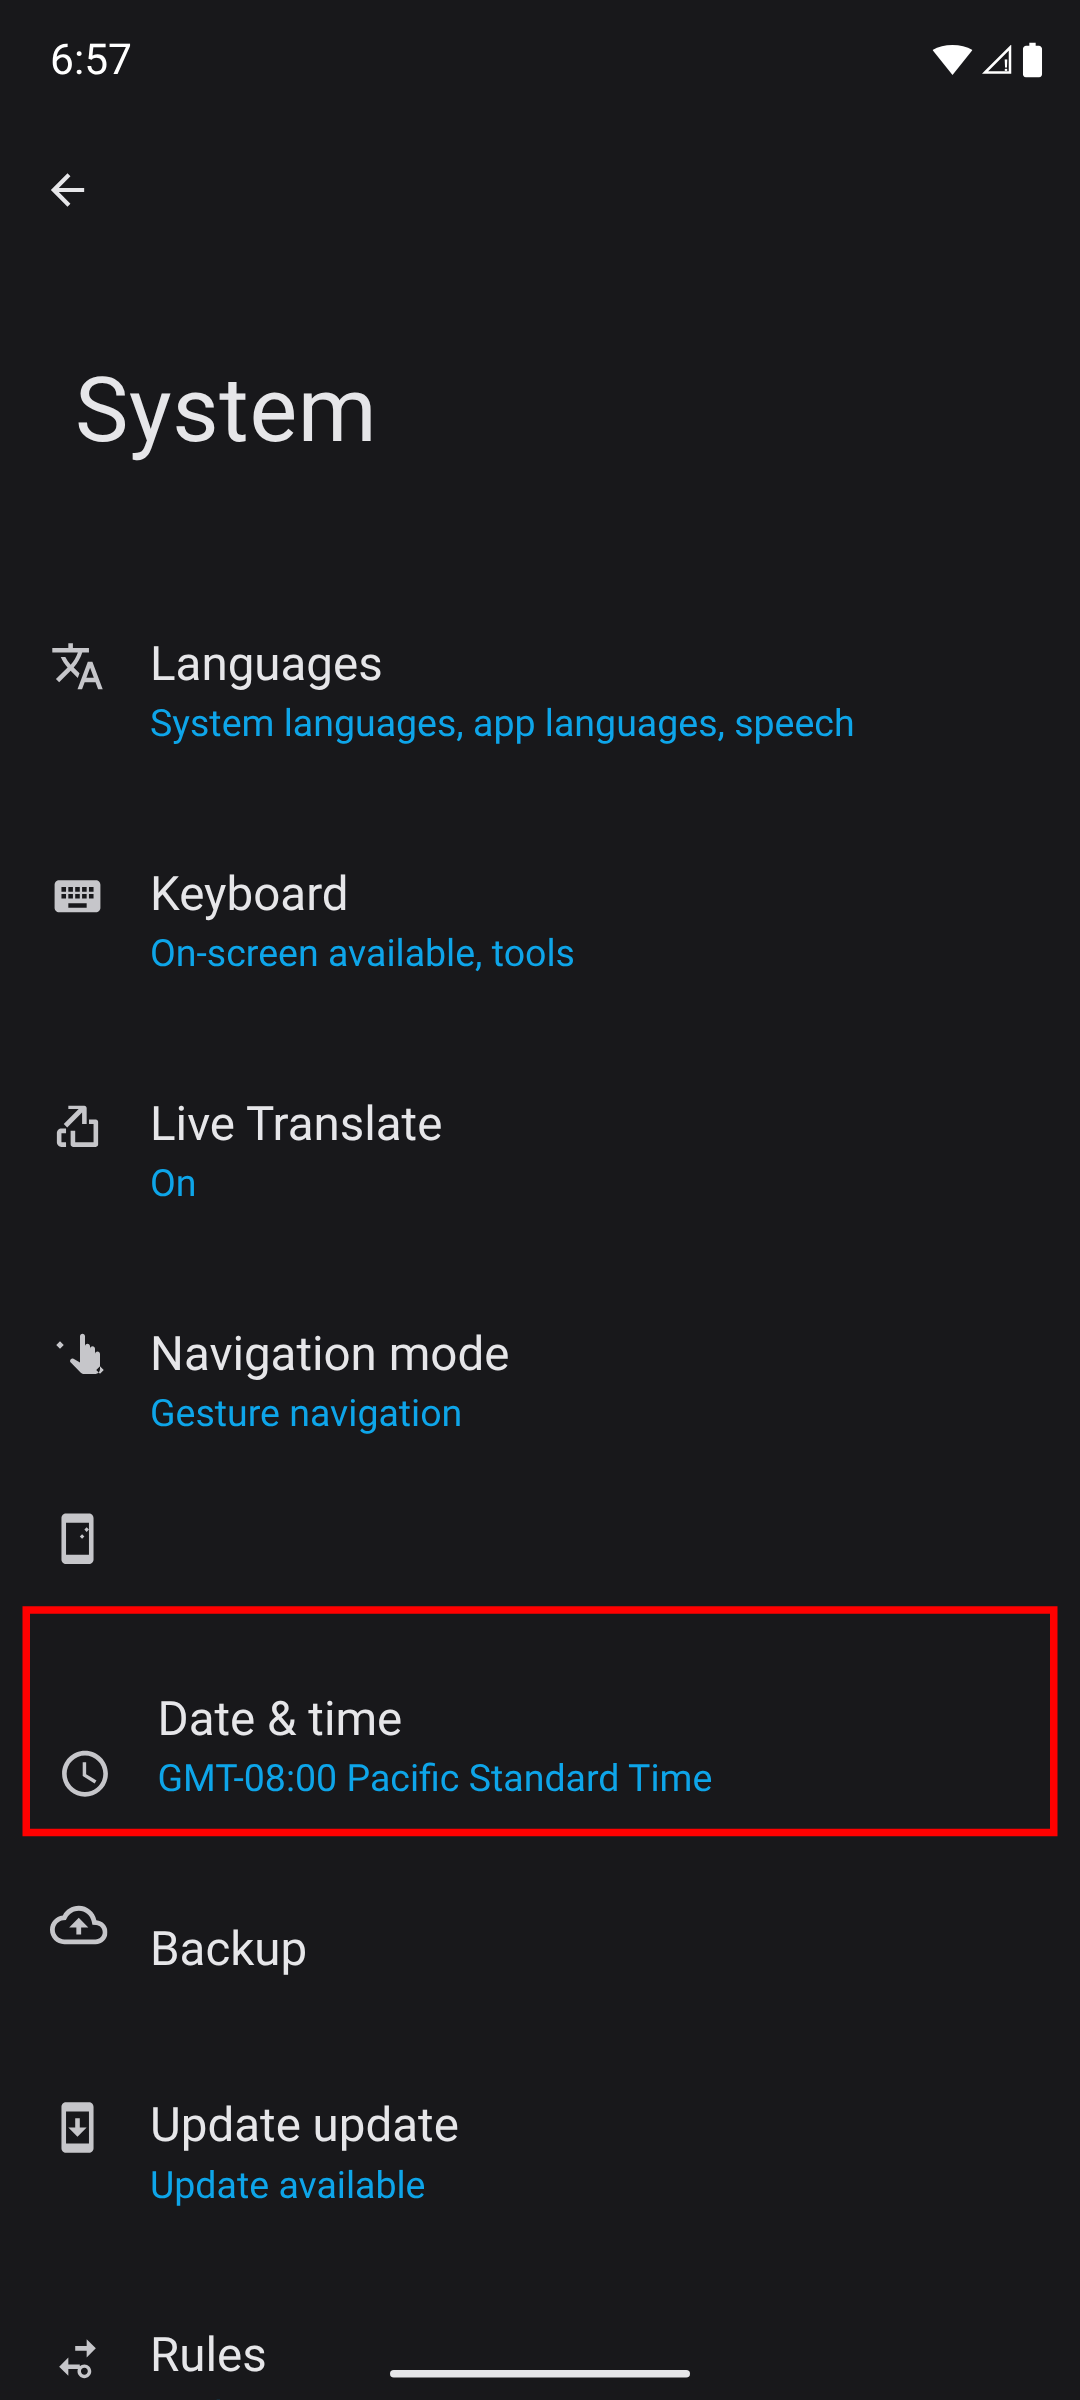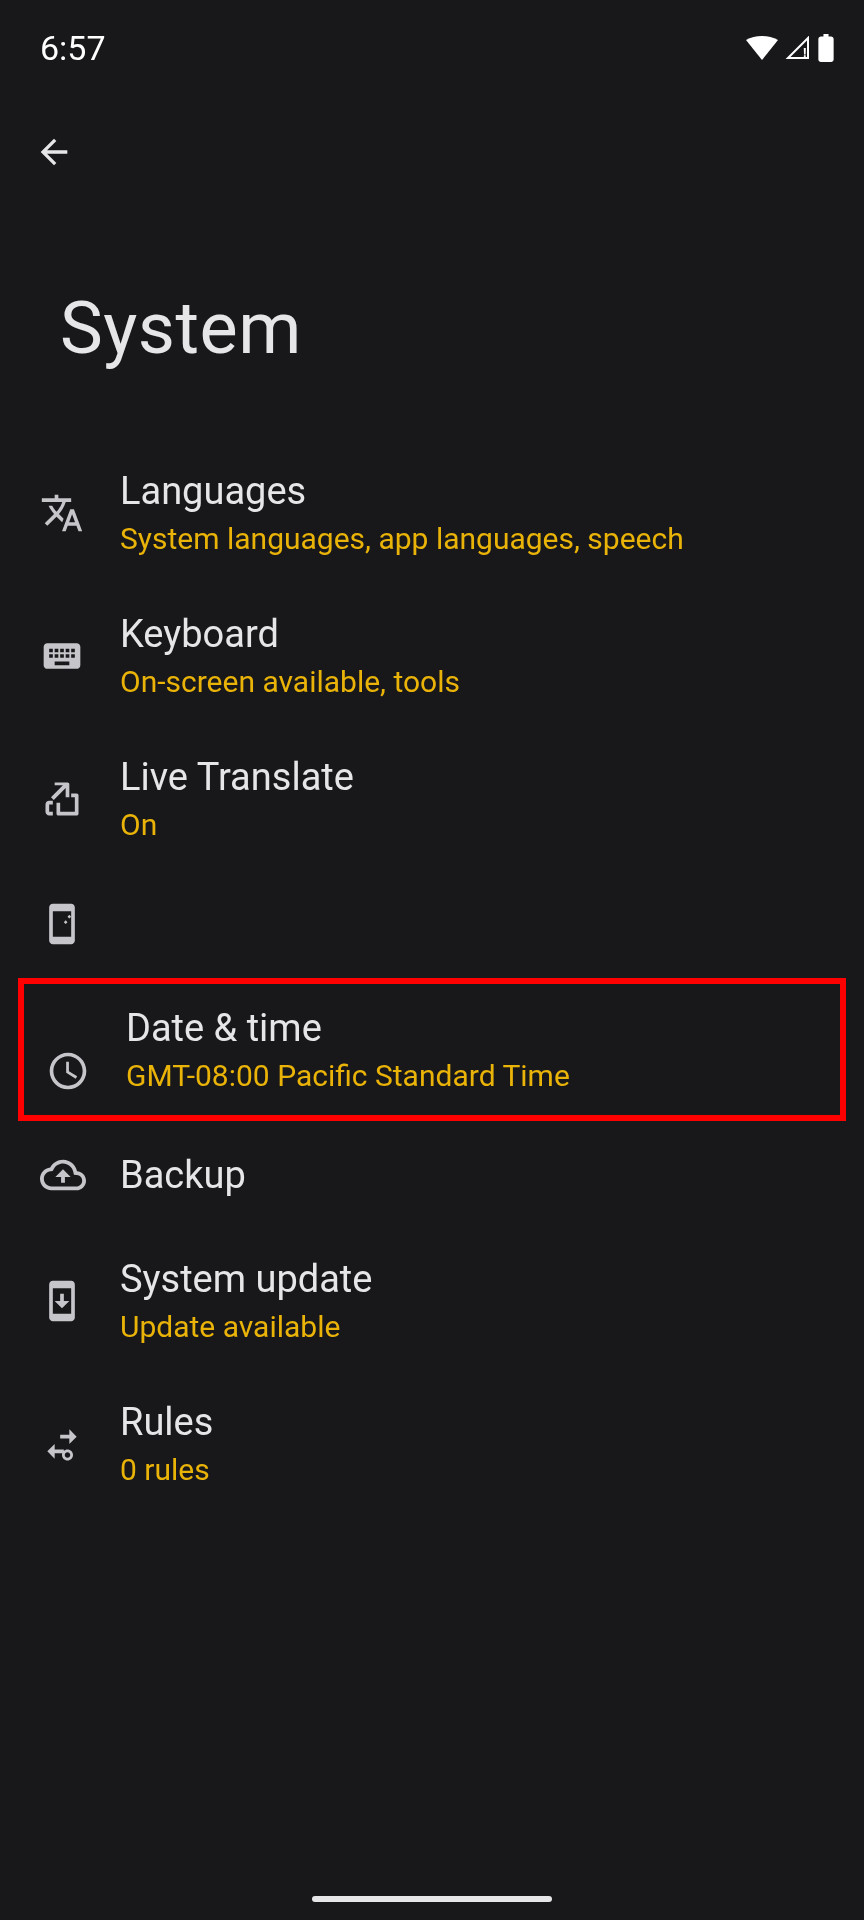--- a/index.html
+++ b/index.html
@@ -81,30 +81,31 @@
       flex-shrink: 0;
     }
     .item-icon svg {
       fill: #c6c6ca;
     }
     .item-text {
       display: flex;
       flex-direction: column;
       gap: 8px;
       flex: 1;
+      margin-top: 41px;
     }
     .item-title {
       font-size: 38px;
       font-weight: 400;
       color: #e6e6e9;
     }
     .item-subtitle {
       font-size: 30px;
       font-weight: 400;
-      color: #eab308;
+      color: #0ea5e9;
     }
     .highlight-box {
       border: 6px solid #ff0000;
       margin: 0 18px 0 18px;
     }
     .highlight-box .list-item {
       padding: 22px 12px 22px 22px;
       align-items: flex-end;
     }
     .nav-indicator {
@@ -178,20 +179,31 @@
       <svg width="44" height="44" viewBox="0 0 24 24">
           <path d="M4 3h11c.55 0 1 .45 1 1v7h-2V6l-6.5 6.5L6 11l6.5-6.5H8V3H4zm5 11v6c0 .55.45 1 1 1h10c.55 0 1-.45 1-1V10c0-.55-.45-1-1-1h-3v2h2v8H11v-5H9z M5 13c-1.1 0-2 .9-2 2v4c0 1.1.9 2 2 2h2v-2H5v-4h2v-2H5z"></path>
         </svg>
     </div>
     <div class="item-text">
       <div class="item-title">Live Translate</div>
       <div class="item-subtitle">On</div>
     </div>
   </div>
 
+  <div class="list-item">
+    <div class="item-icon">
+      <svg width="48" height="48" viewBox="0 0 24 24">
+          <path d="M4 6l1.5 1.5L4 9l-1.5-1.5L4 6zm16 10l1.5 1.5L20 19l-1.5-1.5L20 16zM13 3c-.55 0-1 .45-1 1v10.5l-2.6-1.48c-.35-.2-.79-.15-1.08.14-.38.38-.38 1 0 1.38l4.01 4.01c.37.37.88.58 1.41.58H18c1.1 0 2-.9 2-2v-6c0-.55-.45-1-1-1s-1 .45-1 1V9c0-.55-.45-1-1-1s-1 .45-1 1V8c0-.55-.45-1-1-1s-1 .45-1 1V4c0-.55-.45-1-1-1z"></path>
+        </svg>
+    </div>
+    <div class="item-text">
+      <div class="item-title">Navigation mode</div>
+      <div class="item-subtitle">Gesture navigation</div>
+    </div>
+  </div>
 
   <div class="list-item single">
     <div class="item-icon">
       <svg width="44" height="44" viewBox="0 0 24 24">
           <path d="M17 1H7c-1.1 0-2 .9-2 2v18c0 1.1.9 2 2 2h10c1.1 0 2-.9 2-2V3c0-1.1-.9-2-2-2zm0 18H7V5h10v14zM16 7l1 1-1 1-1-1 1-1zm-2 3l1 1-1 1-1-1 1-1z"></path>
         </svg>
     </div>
   </div>
 
   <div class="highlight-box">
@@ -219,21 +231,21 @@
     </div>
   </div>
 
   <div class="list-item">
     <div class="item-icon">
       <svg width="44" height="44" viewBox="0 0 24 24">
           <path d="M17 1H7c-1.1 0-2 .9-2 2v18c0 1.1.9 2 2 2h10c1.1 0 2-.9 2-2V3c0-1.1-.9-2-2-2zm0 18H7V5h10v14zm-5-3l4-4h-3V8h-2v4H8l4 4z"></path>
         </svg>
     </div>
     <div class="item-text">
-      <div class="item-title">System update</div>
+      <div class="item-title">Update update</div>
       <div class="item-subtitle">Update available</div>
     </div>
   </div>
 
   <div class="list-item">
     <div class="item-icon">
       <svg width="44" height="44" viewBox="0 0 24 24">
           <path d="M16 4l4 4-4 4V9h-5V7h5V4zM8 20l-4-4 4-4v3h5v2H8v3zm7-5c1.66 0 3 1.34 3 3s-1.34 3-3 3-3-1.34-3-3 1.34-3 3-3zm0 4.5c.83 0 1.5-.67 1.5-1.5s-.67-1.5-1.5-1.5-1.5.67-1.5 1.5.67 1.5 1.5 1.5z"></path>
         </svg>
     </div>

